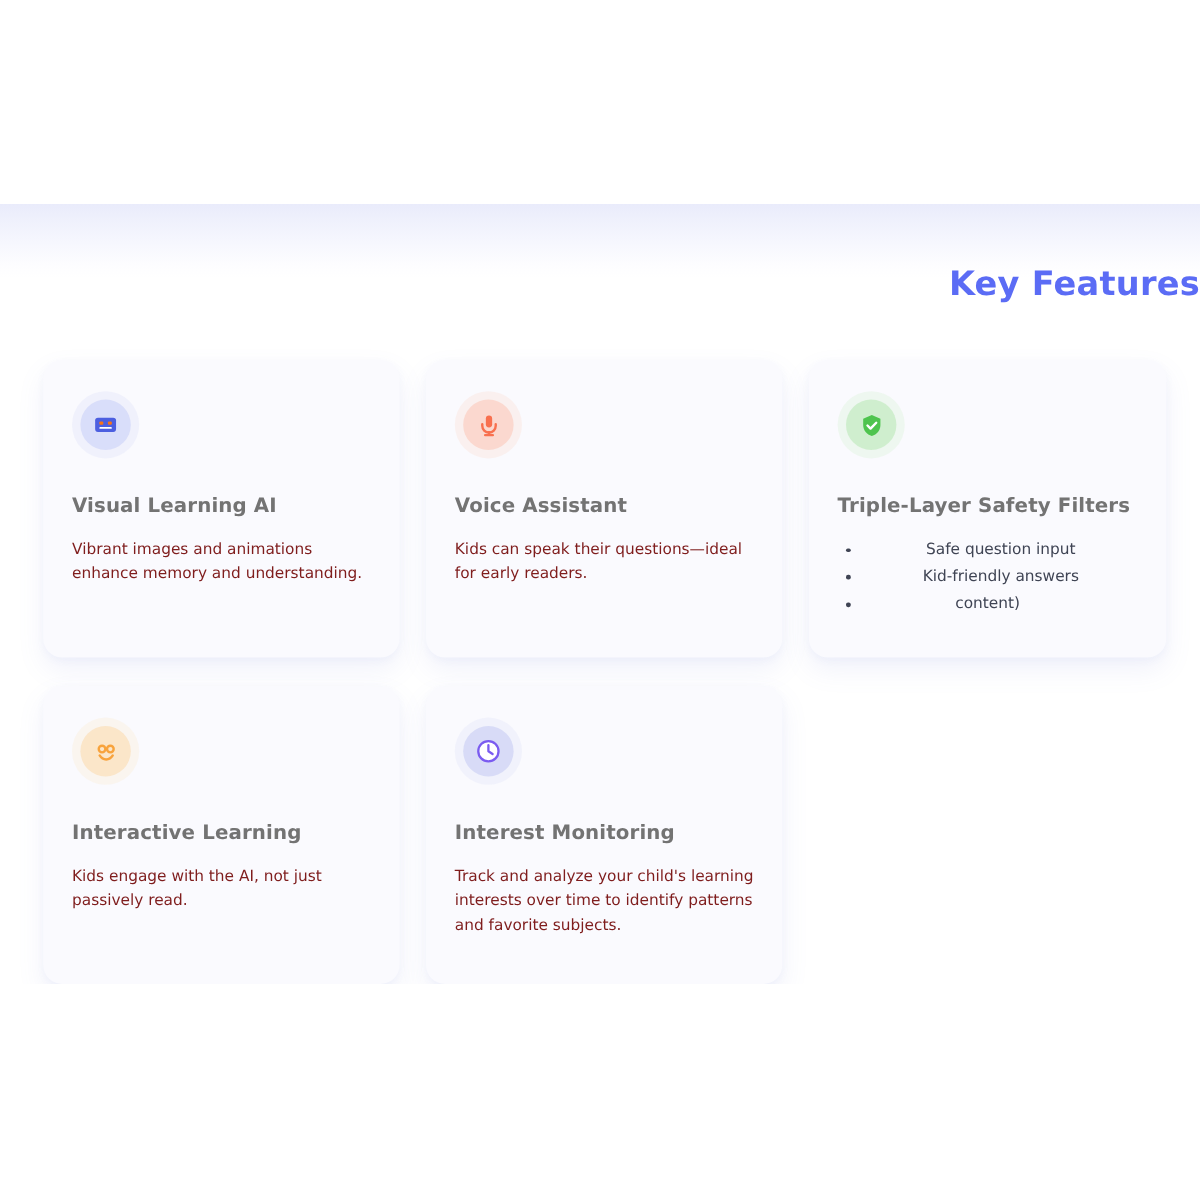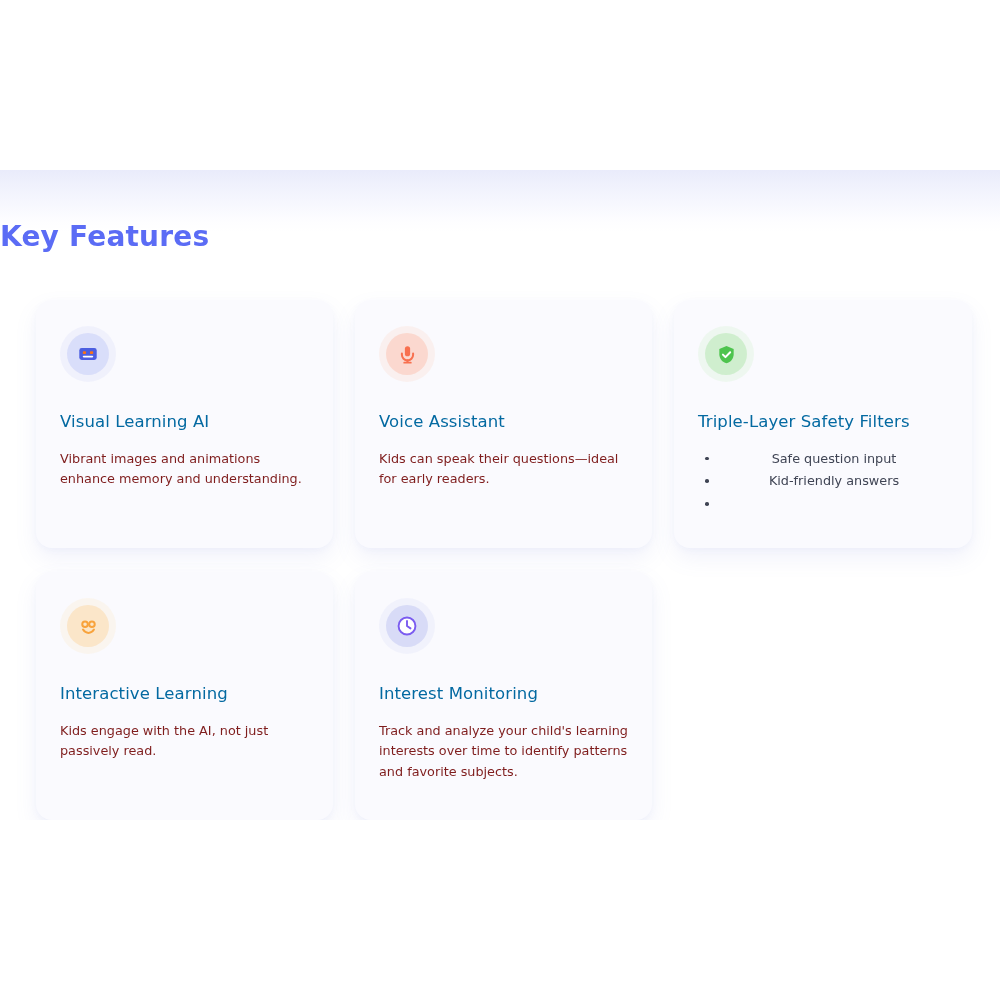--- a/index.html
+++ b/index.html
@@ -48,21 +48,21 @@
     width: 1000px;
     height: 830px;
   }
 
   
   .section-title {
     position: absolute;
     top: 50px;
     left: 0;
     width: 1000px;
-    text-align: left;
+    text-align: right;
     font-size: 28px;
     font-weight: 800;
     letter-spacing: 0.2px;
     color: #5b6cf5;
   }
 
   
   .cards-grid {
     position: absolute;
     top: 130px;
@@ -108,22 +108,22 @@
     width: 30px; height: 30px;
     display: flex;
     align-items: center;
     justify-content: center;
   }
   .icon-bubble svg { display: block; }
 
   
   .card-title {
     font-size: 16.5px;
-    font-weight: 400;
-    color: #0369a1;
+    font-weight: 700;
+    color: #737373;
     letter-spacing: 0.1px;
     margin-bottom: 16px;
     line-height: 1.25;
   }
   .card-desc {
     font-size: 12.8px;
     line-height: 1.62;
     color: #7f1d1d;
   }
   .card-list {
@@ -219,21 +219,21 @@
             <svg width="21" height="21" viewBox="0 0 24 24">
               <path d="M12 2.2 3.8 5.6v6.1c0 4.9 3.4 9.3 8.2 10.3 4.8-1 8.2-5.4 8.2-10.3V5.6L12 2.2z" fill="#4ec44e"></path>
               <path d="M7.9 12.1l2.9 2.9 5.4-5.5" fill="none" stroke="#ffffff" stroke-width="2.3" stroke-linecap="round" stroke-linejoin="round"></path>
             </svg>
           </span>
         </div>
         <div class="card-title">Triple-Layer Safety Filters</div>
         <ul class="card-list">
           <li><span>Safe question input</span></li>
           <li><span>Kid-friendly answers</span></li>
-          <li class="hang"></li>
+          <li class="hang"><span class="wrap-line">content)</span></li>
         </ul>
       </div>
 
       <div class="feature-card r2">
         <div class="icon-wrap">
           <span class="icon-glow-outer" style="background:#fdeccd"></span>
           <span class="icon-glow-mid" style="background:#fbd9a9"></span>
           <span class="icon-bubble">
             <svg width="23" height="23" viewBox="0 0 24 24">
               <circle cx="8.4" cy="9.6" r="2.9" fill="none" stroke="#f8a33c" stroke-width="2.1"></circle>

